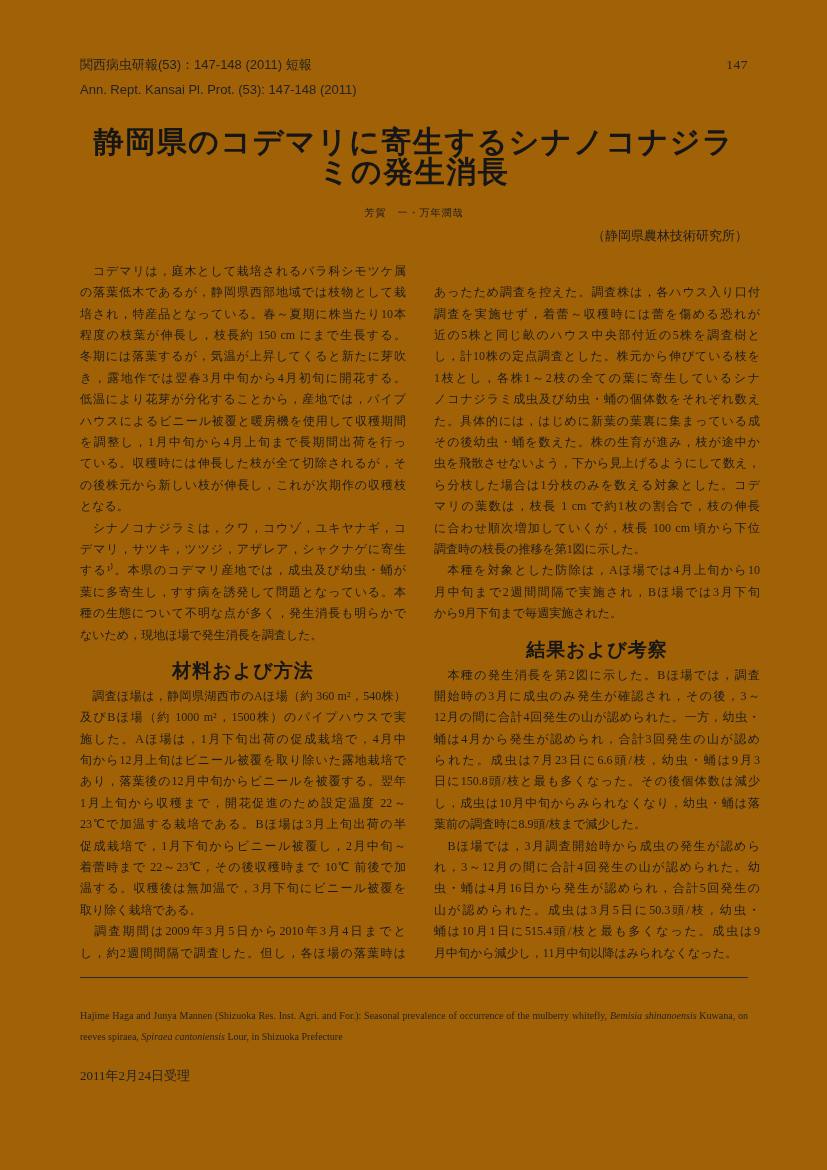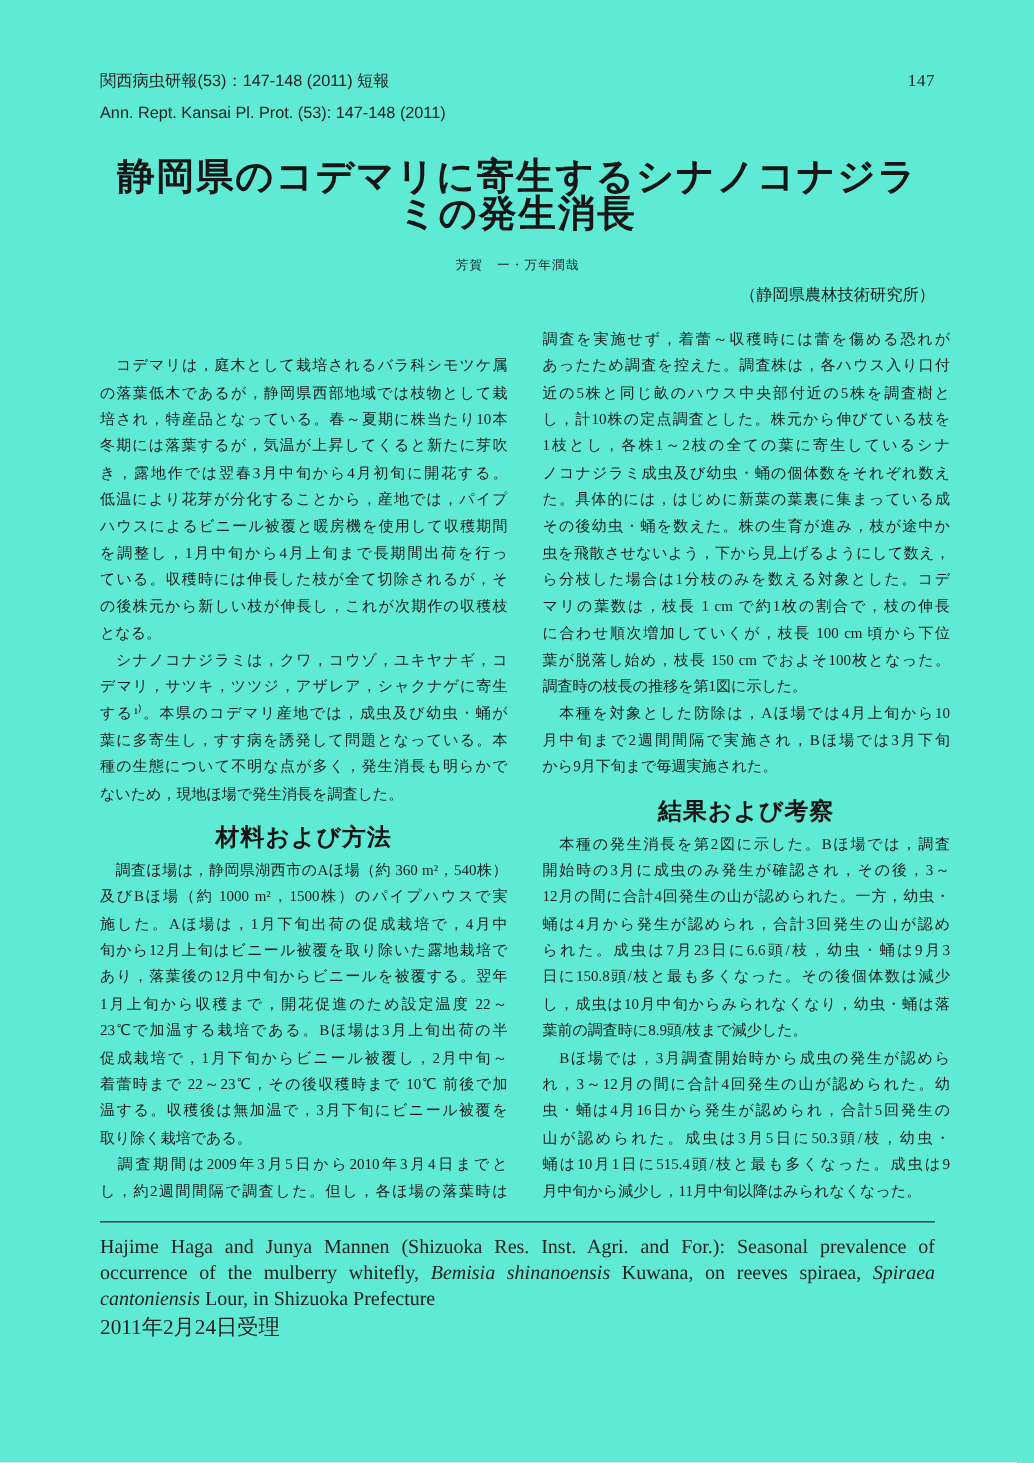--- a/index.html
+++ b/index.html
@@ -5,21 +5,21 @@
   html, body {
     margin: 0;
     padding: 0;
     background: #ffffff;
   }
   .page {
     position: relative;
     width: 827px;
     height: 1170px;
     margin: 0 auto;
-    background: #5eead4;
+    background: #a16207;
     color: #1c1c1c;
     font-family: "Liberation Serif", serif;
     overflow: hidden;
     box-sizing: border-box;
     padding: 55px 79px 0 80px;
   }
   
   .running-head {
     font-family: "Liberation Sans", sans-serif;
     font-size: 13px;
@@ -97,33 +97,33 @@
     letter-spacing: 1px;
   }
   
   .footer-divider {
     border: none;
     border-top: 1.5px solid #2a2a2a;
     margin: 13px 0 0 0;
     width: 668px;
   }
   .footnote {
-    margin-top: 9px;
+    margin-top: 27px;
     width: 668px;
-    font-size: 16px;
+    font-size: 10px;
     line-height: 21px;
     text-align: justify;
     color: #222;
   }
   .footnote .it {
     font-style: italic;
   }
   .received {
-    margin-top: 1px;
-    font-size: 17px;
+    margin-top: 18px;
+    font-size: 13px;
     line-height: 21px;
     color: #222;
   }
 </style>
 </head>
 <body>
 
 <div class="page">
 
   <div class="running-head">
@@ -136,20 +136,21 @@
 
   <h1 class="paper-title">静岡県のコデマリに寄生するシナノコナジラミの発生消長</h1>
   <div class="authors">芳賀　一・万年潤哉</div>
   <div class="affiliation">（静岡県農林技術研究所）</div>
 
   <div class="columns">
     <div class="col" id="col-left">
         <div class="line">　コデマリは，庭木として栽培されるバラ科シモツケ属</div>
         <div class="line">の落葉低木であるが，静岡県西部地域では枝物として栽</div>
         <div class="line">培され，特産品となっている。春～夏期に株当たり10本</div>
+        <div class="line">程度の枝葉が伸長し，枝長約 150 cm にまで生長する。</div>
         <div class="line">冬期には落葉するが，気温が上昇してくると新たに芽吹</div>
         <div class="line">き，露地作では翌春3月中旬から4月初旬に開花する。</div>
         <div class="line">低温により花芽が分化することから，産地では，パイプ</div>
         <div class="line">ハウスによるビニール被覆と暖房機を使用して収穫期間</div>
         <div class="line">を調整し，1月中旬から4月上旬まで長期間出荷を行っ</div>
         <div class="line">ている。収穫時には伸長した枝が全て切除されるが，そ</div>
         <div class="line">の後株元から新しい枝が伸長し，これが次期作の収穫枝</div>
         <div class="line end">となる。</div>
         <div class="line">　シナノコナジラミは，クワ，コウゾ，ユキヤナギ，コ</div>
         <div class="line">デマリ，サツキ，ツツジ，アザレア，シャクナゲに寄生</div>
@@ -166,33 +167,32 @@
         <div class="line">1月上旬から収穫まで，開花促進のため設定温度 22～</div>
         <div class="line">23℃で加温する栽培である。Bほ場は3月上旬出荷の半</div>
         <div class="line">促成栽培で，1月下旬からビニール被覆し，2月中旬～</div>
         <div class="line">着蕾時まで 22～23℃，その後収穫時まで 10℃ 前後で加</div>
         <div class="line">温する。収穫後は無加温で，3月下旬にビニール被覆を</div>
         <div class="line end">取り除く栽培である。</div>
         <div class="line">　調査期間は2009年3月5日から2010年3月4日までと</div>
         <div class="line">し，約2週間間隔で調査した。但し，各ほ場の落葉時は</div>
       </div>
     <div class="col" id="col-right">
+        <div class="line">あったため調査を控えた。調査株は，各ハウス入り口付</div>
         <div class="line">調査を実施せず，着蕾～収穫時には蕾を傷める恐れが</div>
-        <div class="line">あったため調査を控えた。調査株は，各ハウス入り口付</div>
         <div class="line">近の5株と同じ畝のハウス中央部付近の5株を調査樹と</div>
         <div class="line">し，計10株の定点調査とした。株元から伸びている枝を</div>
         <div class="line">1枝とし，各株1～2枝の全ての葉に寄生しているシナ</div>
         <div class="line">ノコナジラミ成虫及び幼虫・蛹の個体数をそれぞれ数え</div>
         <div class="line">た。具体的には，はじめに新葉の葉裏に集まっている成</div>
         <div class="line">その後幼虫・蛹を数えた。株の生育が進み，枝が途中か</div>
         <div class="line">虫を飛散させないよう，下から見上げるようにして数え，</div>
         <div class="line">ら分枝した場合は1分枝のみを数える対象とした。コデ</div>
         <div class="line">マリの葉数は，枝長 1 cm で約1枚の割合で，枝の伸長</div>
         <div class="line">に合わせ順次増加していくが，枝長 100 cm 頃から下位</div>
-        <div class="line">葉が脱落し始め，枝長 150 cm でおよそ100枚となった。</div>
         <div class="line end">調査時の枝長の推移を第1図に示した。</div>
         <div class="line">　本種を対象とした防除は，Aほ場では4月上旬から10</div>
         <div class="line">月中旬まで2週間間隔で実施され，Bほ場では3月下旬</div>
         <div class="line end">から9月下旬まで毎週実施された。</div>
         <div class="sec-heading">結果および考察</div>
         <div class="line">　本種の発生消長を第2図に示した。Bほ場では，調査</div>
         <div class="line">開始時の3月に成虫のみ発生が確認され，その後，3～</div>
         <div class="line">12月の間に合計4回発生の山が認められた。一方，幼虫・</div>
         <div class="line">蛹は4月から発生が認められ，合計3回発生の山が認め</div>
         <div class="line">られた。成虫は7月23日に6.6頭/枝，幼虫・蛹は9月3</div>

